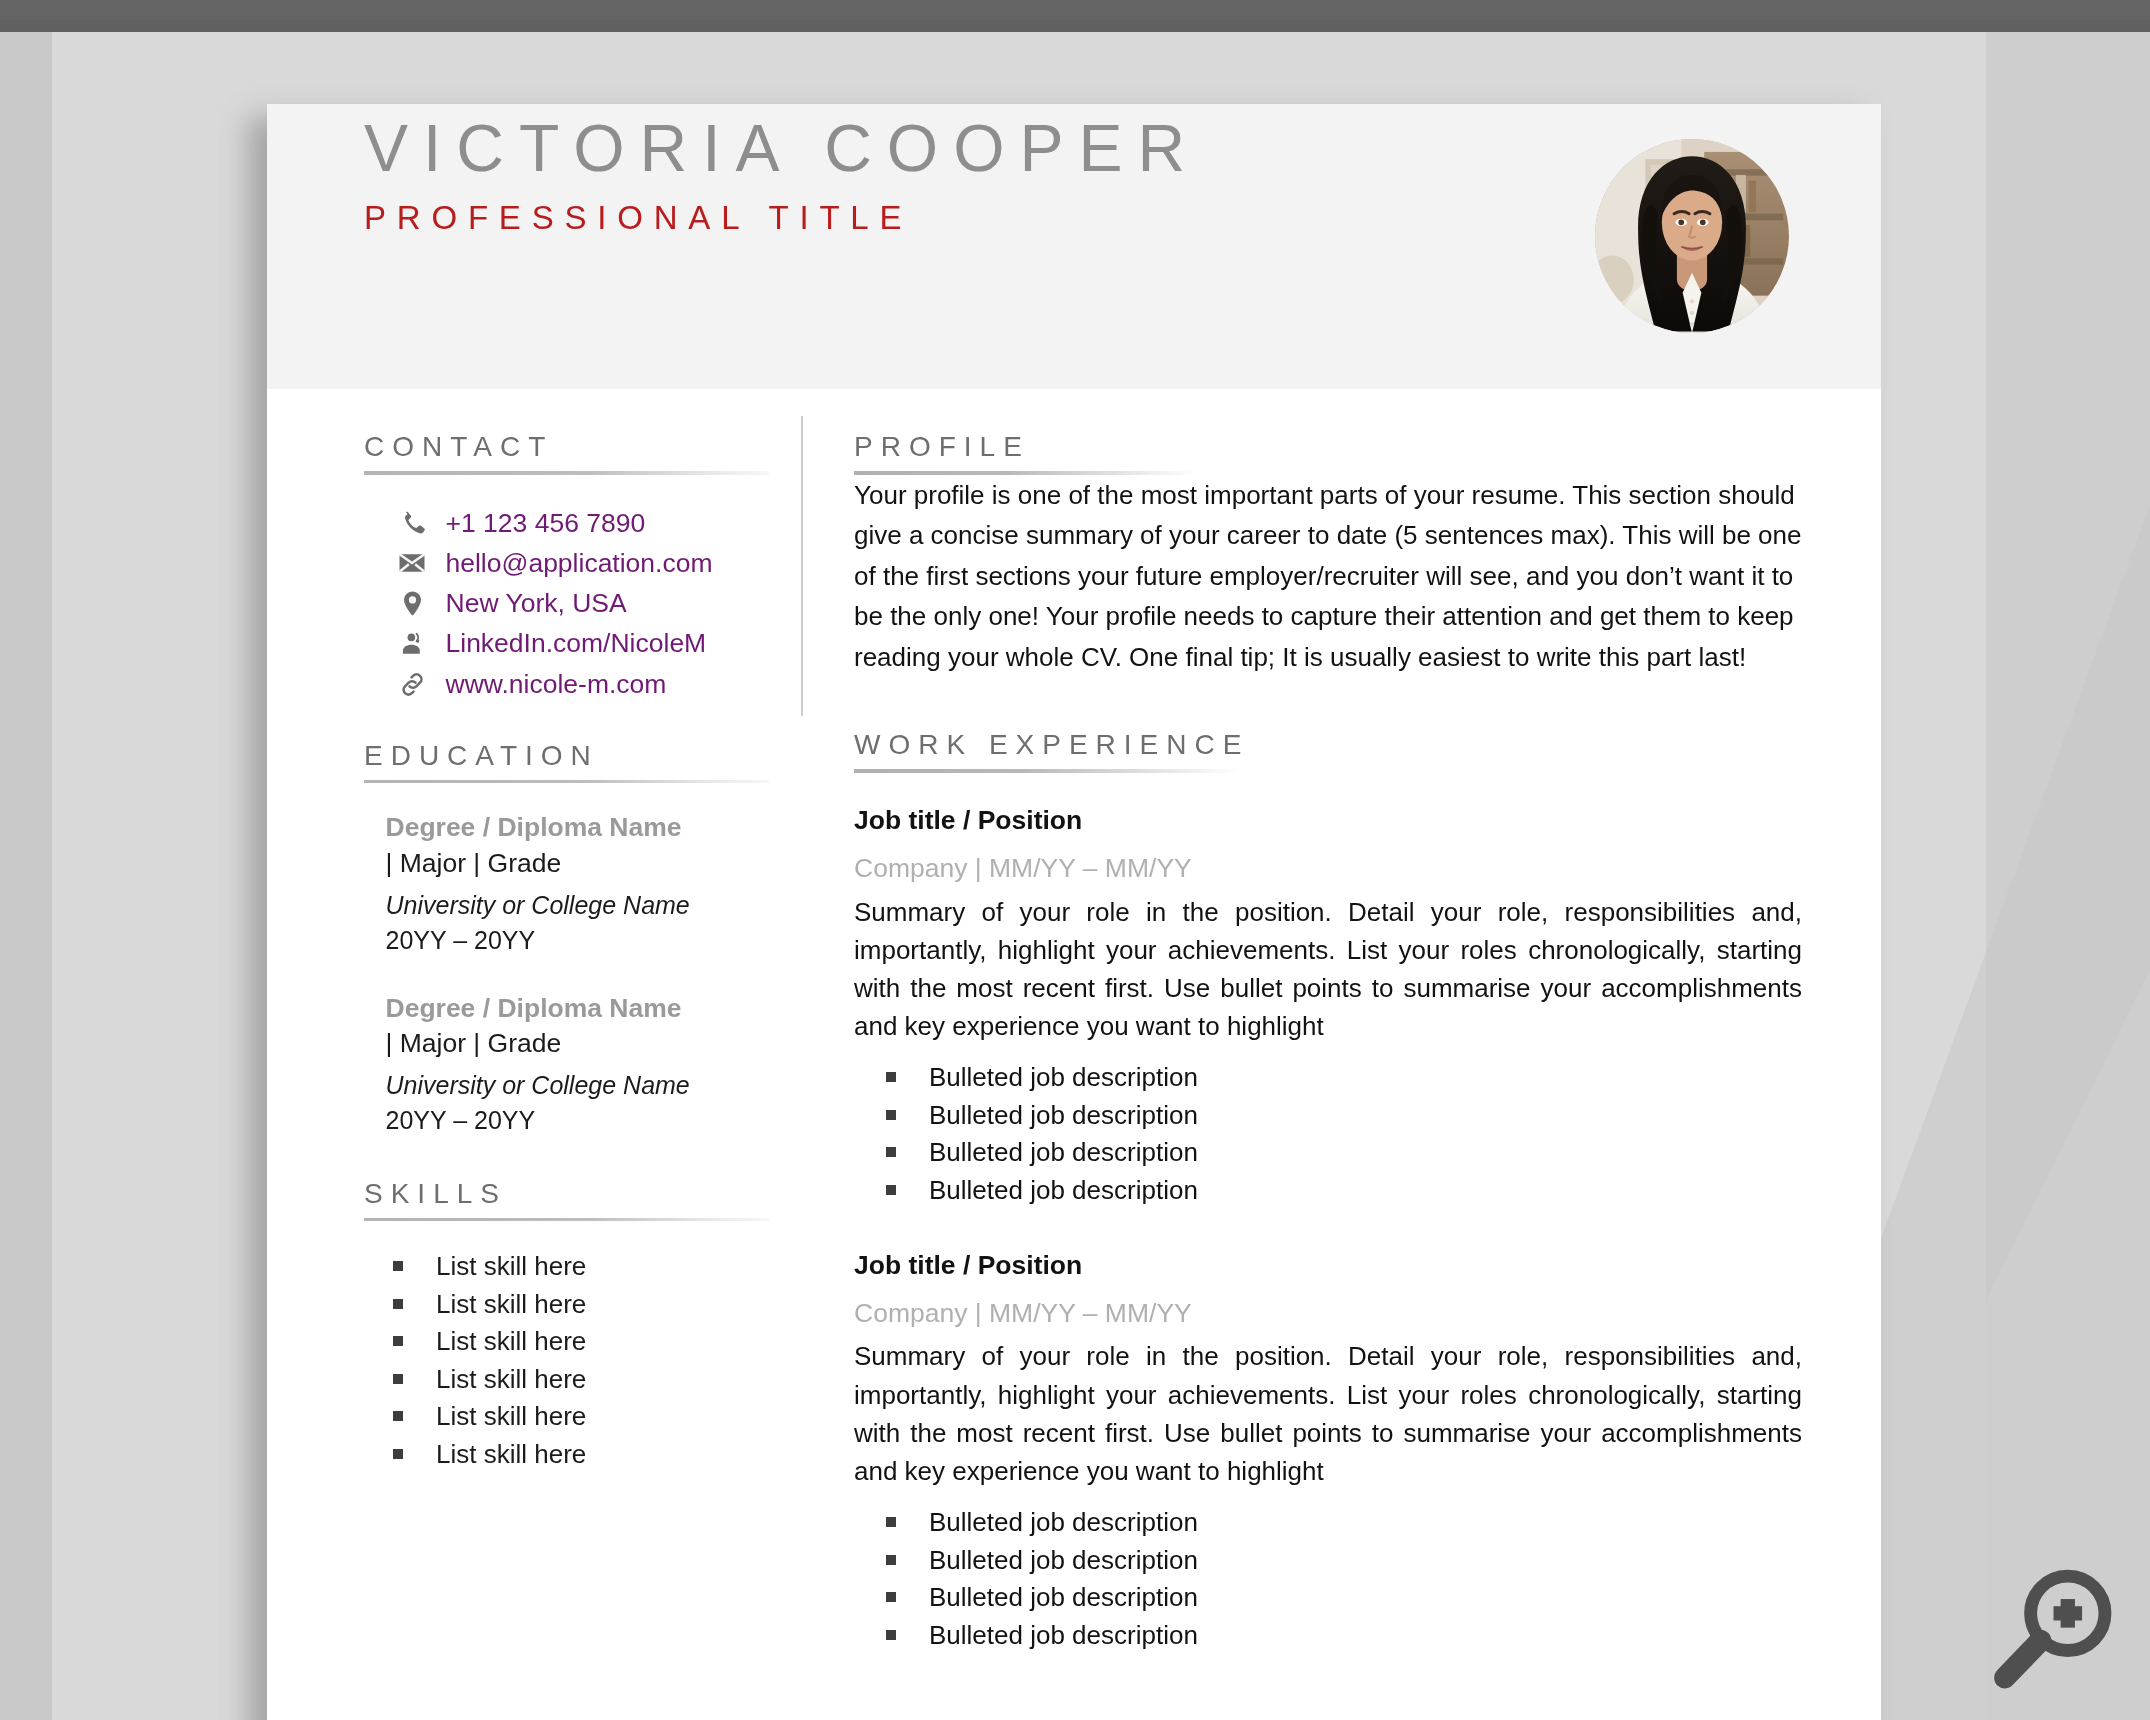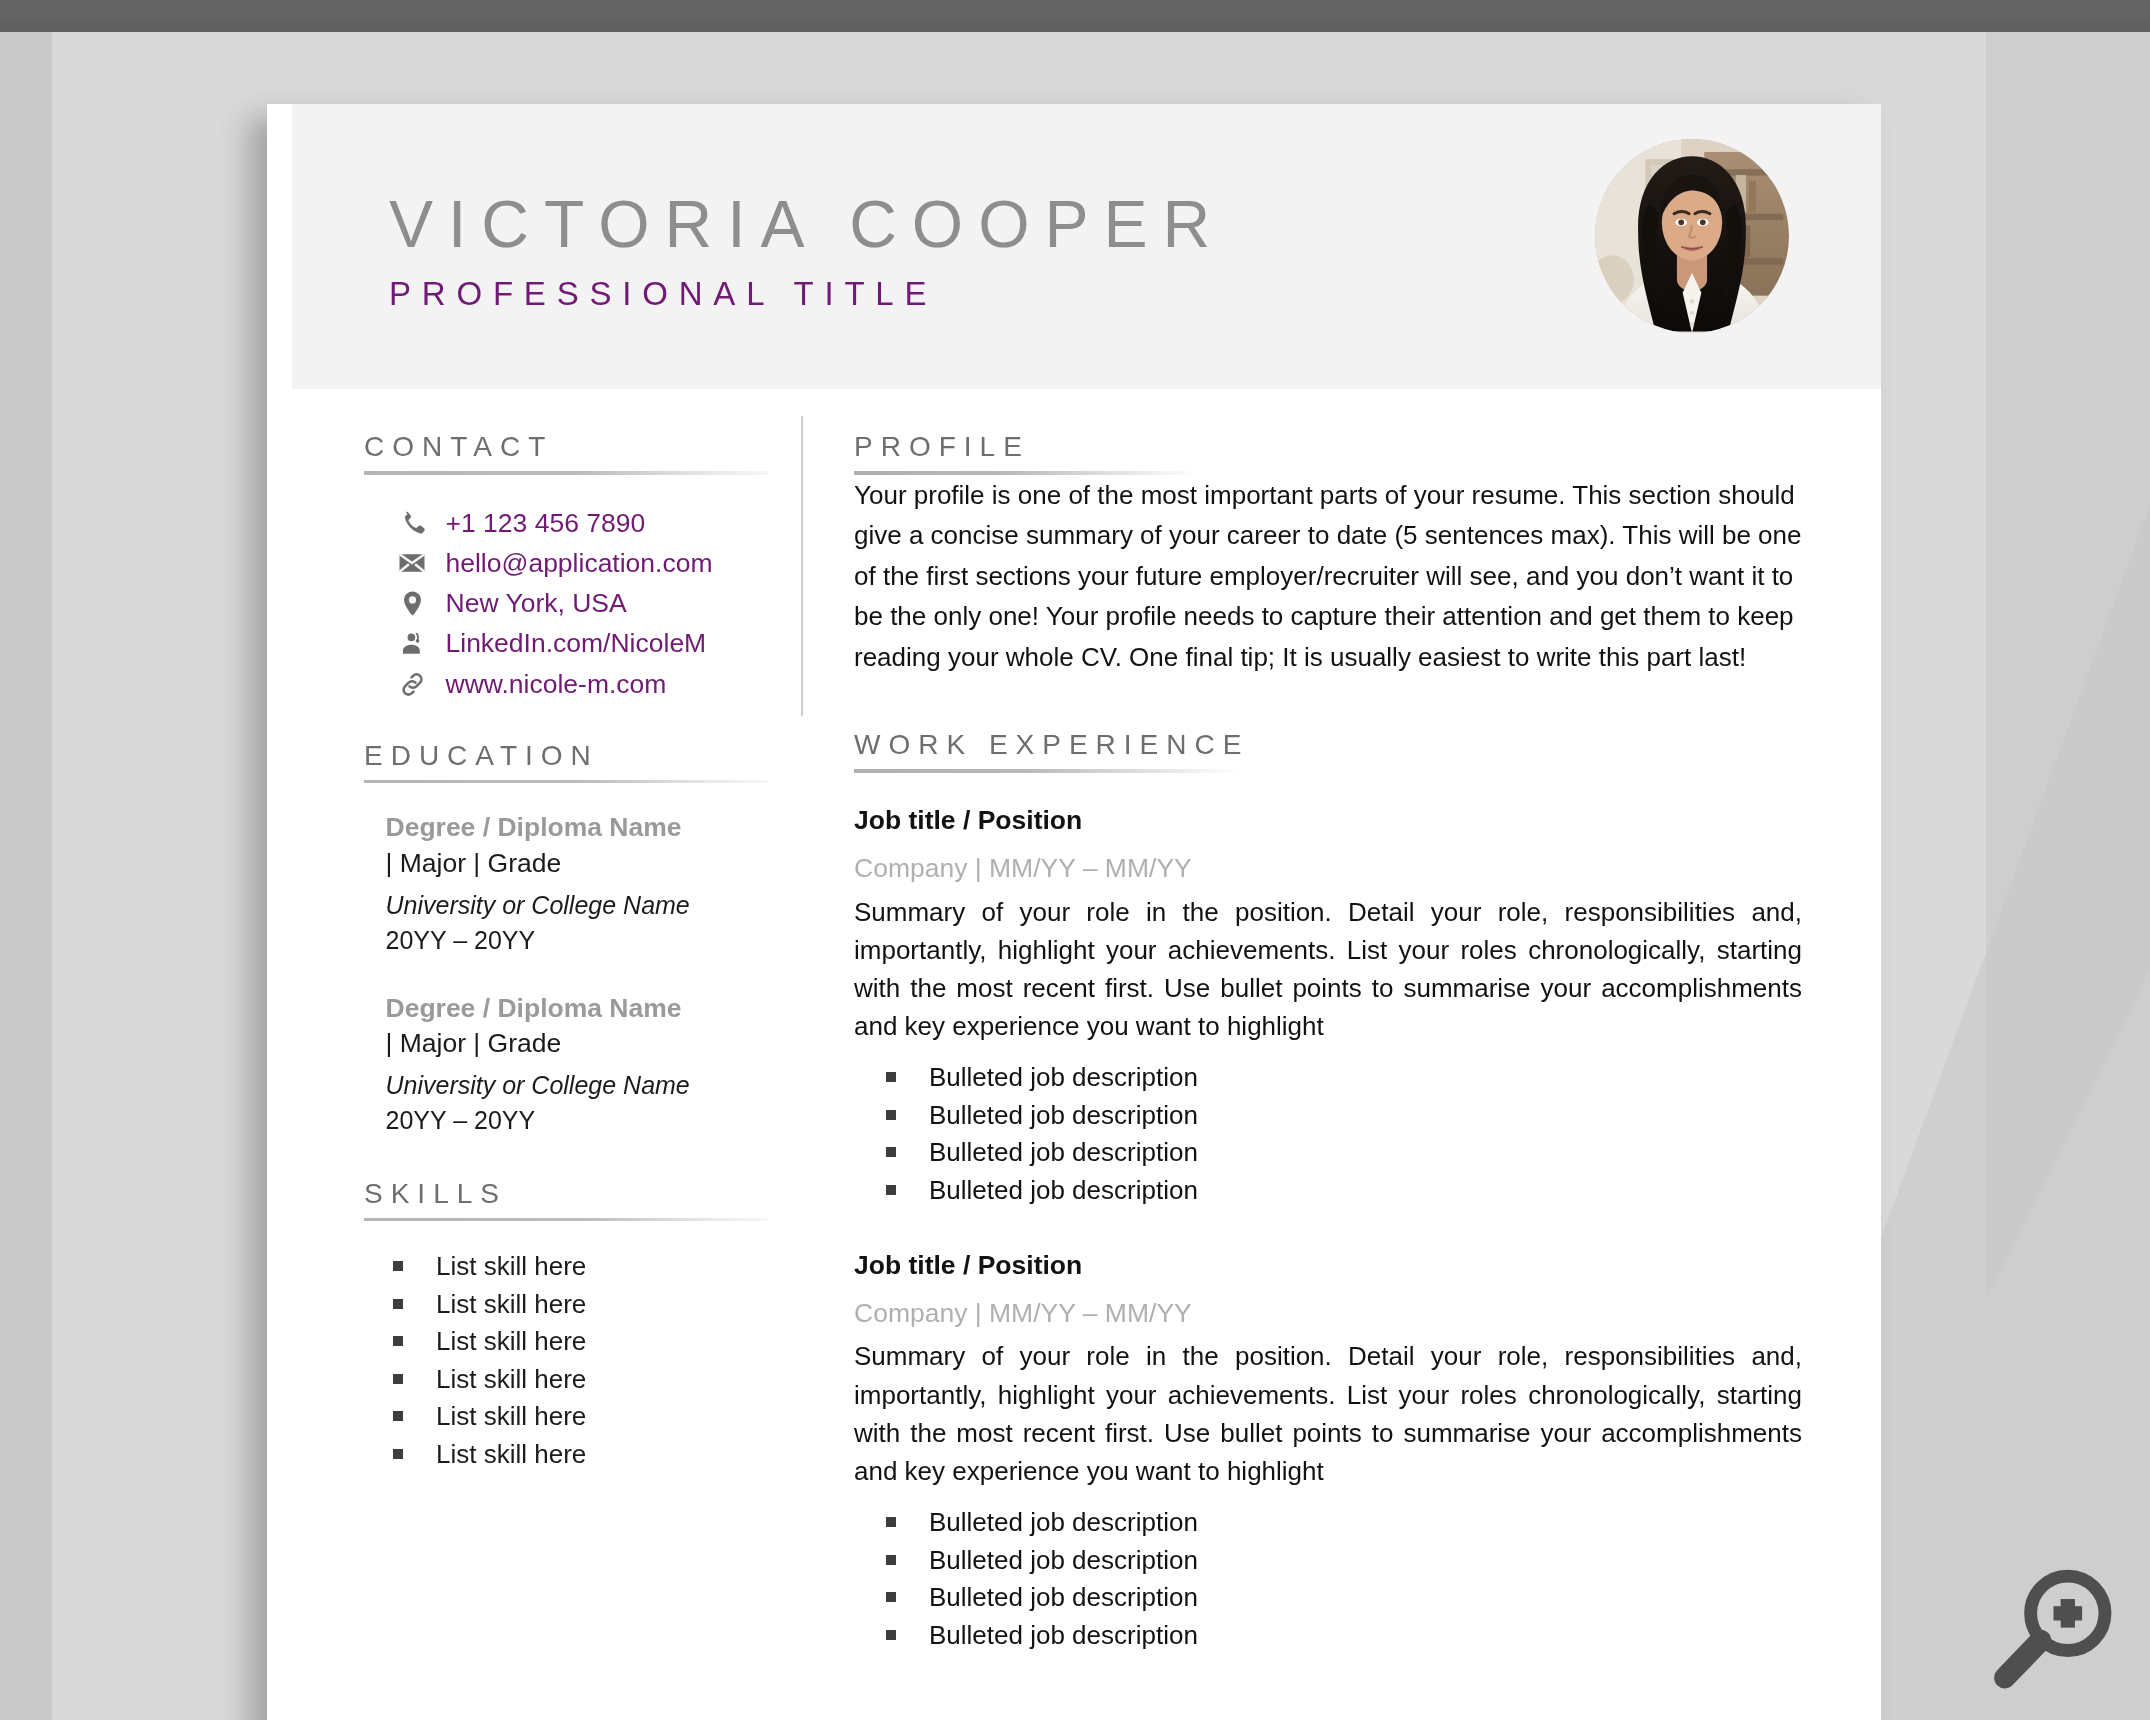--- a/index.html
+++ b/index.html
@@ -78,36 +78,35 @@
     background: #ffffff;
     box-shadow: -18.6px 13px 27px rgba(90,90,90,.42);
   }
 
   
   .page-header {
     position: relative;
     height: 285px;
     background: #f3f3f3;
     display: flex;
-    align-items: center;
-    margin-left: 25px;
+    align-items: flex-start;
   }
   .header-text { padding-left: 97px; padding-top: 10px; }
   .name {
     font-size: 66px;
     letter-spacing: 15px;
     color: #8e8e8e;
     font-weight: 300;
     line-height: 1.05;
     white-space: nowrap;
   }
   .title {
     font-size: 33px;
     letter-spacing: 10.8px;
-    color: #701a75;
+    color: #b91c1c;
     font-weight: 300;
     margin-top: 16px;
     white-space: nowrap;
   }
   .avatar {
     position: absolute;
     right: 92px; top: 35px;
     width: 194px; height: 194px;
     border-radius: 50%;
     overflow: hidden;

